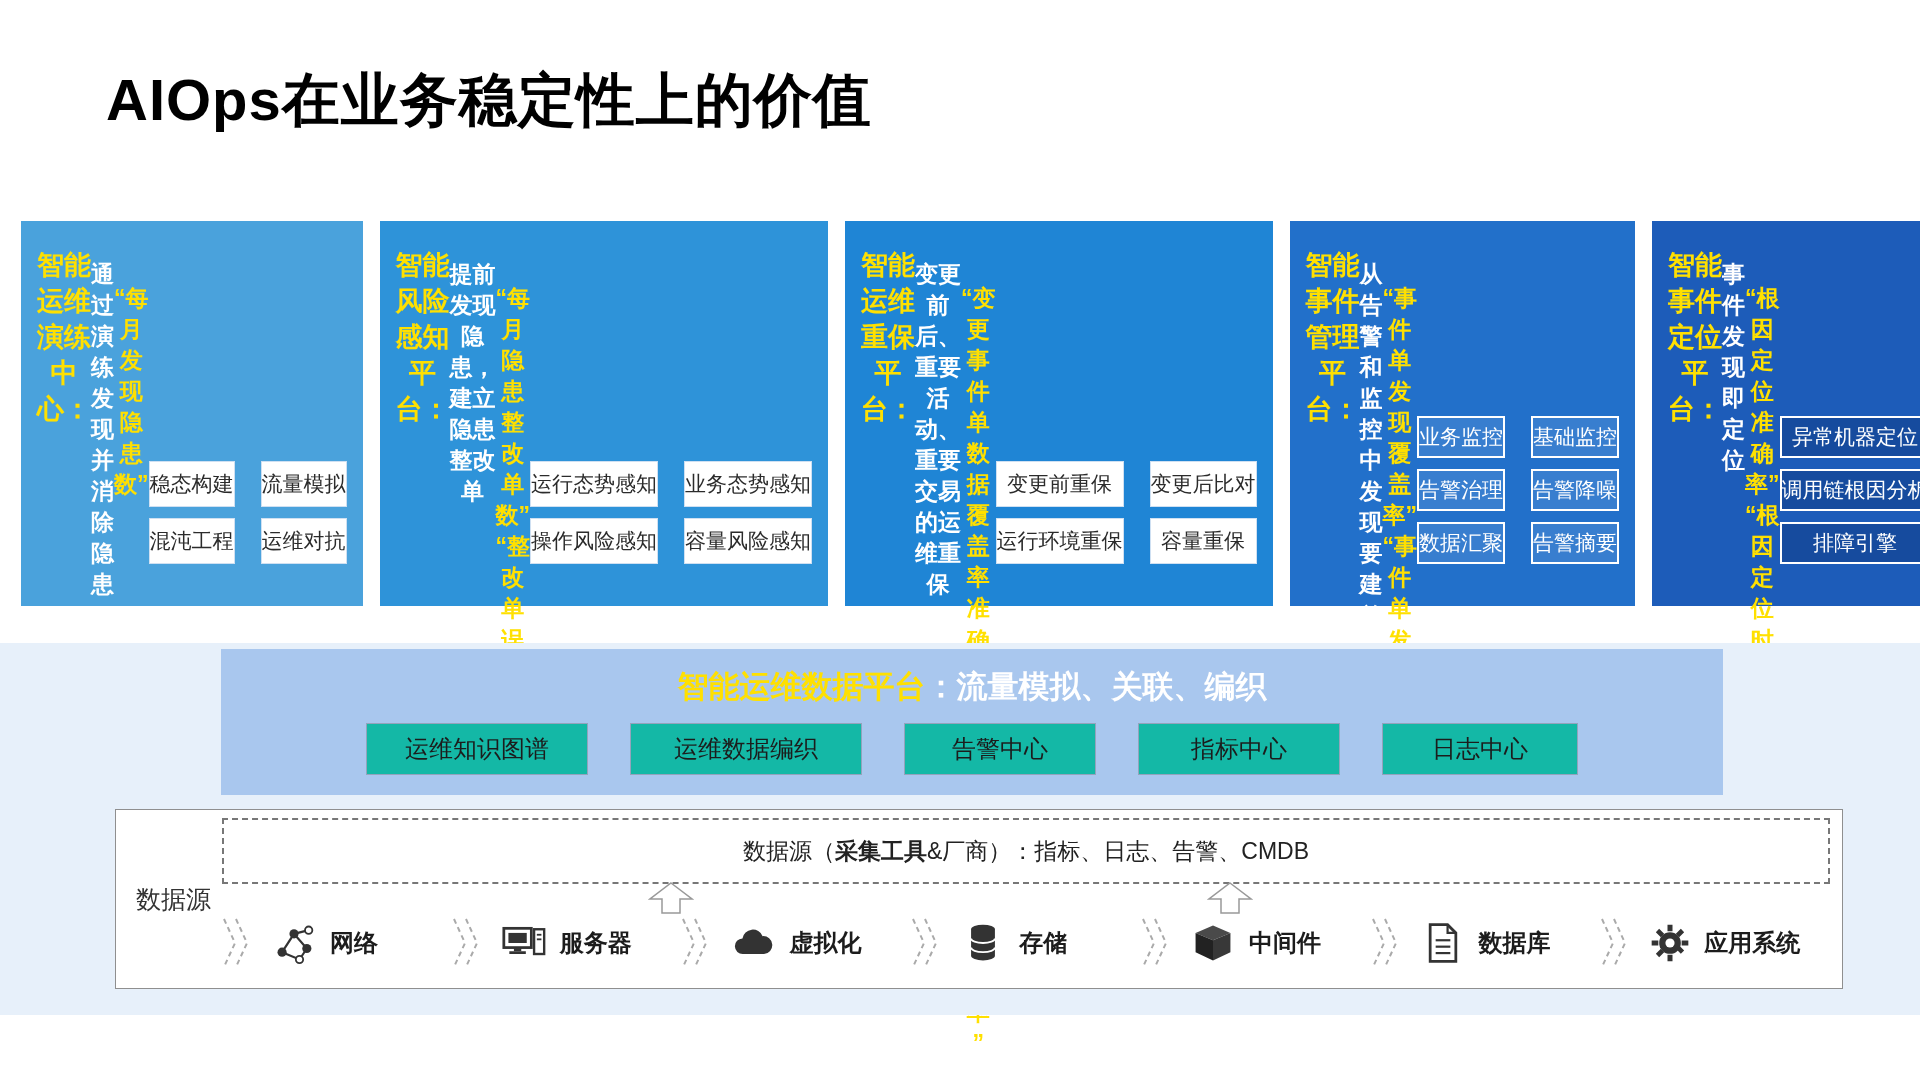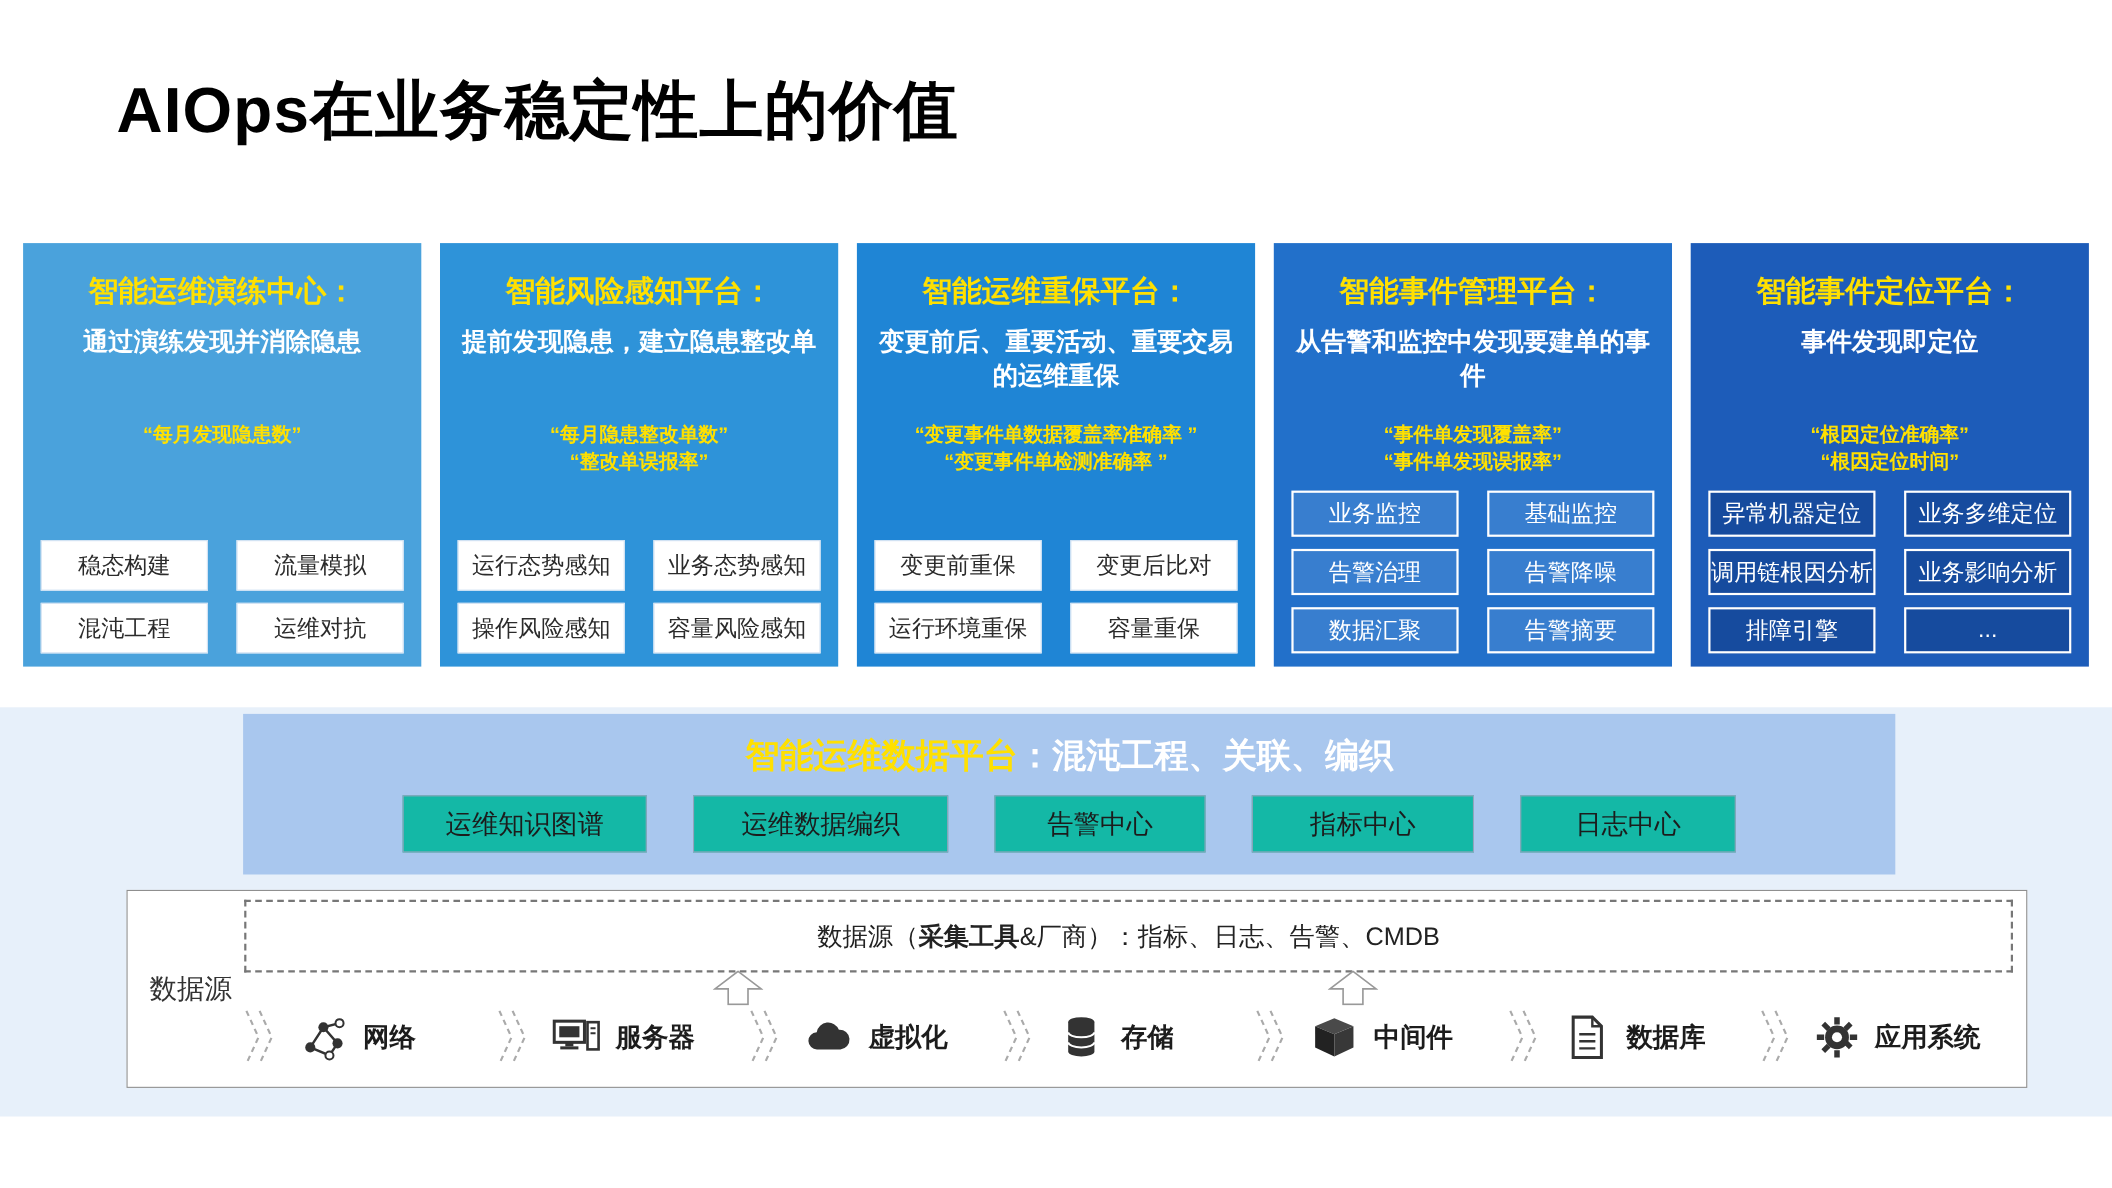--- a/index.html
+++ b/index.html
@@ -4,29 +4,29 @@
 <style>
   * { margin:0; padding:0; box-sizing:border-box; }
   html,body { background:#fff; }
   body { font-family:"Liberation Sans", sans-serif; }
   .stage { position:relative; width:1920px; height:1080px; background:#fff; overflow:hidden; }
 
   .page-title { position:absolute; left:106px; top:62px; font-size:58px; font-weight:bold; color:#000; letter-spacing:1px; }
 
   
   .panels { position:absolute; left:21px; top:221px; width:1878px; height:385px; display:flex; gap:17px; }
-  .panel { flex:1; display:flex; flex-direction:column; padding:26px 16px 12px; color:#fff; }
+  .panel { flex:1; display:flex; flex-direction:row; padding:26px 16px 42px; color:#fff; }
   .panel.p1 { background:var(--panel1,#4AA2DC); }
   .panel.p2 { background:var(--panel2,#2E93D9); }
   .panel.p3 { background:var(--panel3,#1F85D5); }
   .panel.p4 { background:var(--panel4,#2270CA); }
   .panel.p5 { background:var(--panel5,#1D5CB9); }
   .panel-title { text-align:center; font-size:27px; font-weight:bold; color:var(--yellow,#FFE000); }
   .panel-sub { text-align:center; font-size:23px; font-weight:bold; color:#fff; line-height:1.35; margin-top:12px; min-height:62px; }
-  .panel-metrics { margin-top:26px; text-align:center; font-size:18px; font-weight:bold; color:var(--yellow,#FFE000); line-height:1.35; }
+  .panel-metrics { margin-top:36px; text-align:center; font-size:23px; font-weight:bold; color:var(--yellow,#FFE000); line-height:1.35; }
   .panel-boxes { margin-top:auto; display:grid; grid-template-columns:1fr 1fr; gap:11px 26px; }
   .cap { height:46px; display:flex; align-items:center; justify-content:center; font-size:21px; white-space:nowrap; }
   .panel.light .cap { background:#ffffff; color:#2b2b2b; border:1px solid #cfe0f2; }
   .panel.dark4 .cap { background:rgba(255,255,255,0.10); border:2px solid #ffffff; color:#fff; height:42px; }
   .panel.dark5 .cap { background:rgba(8,35,96,0.30); border:2px solid #ffffff; color:#fff; height:42px; }
 
   
   .bg-strip { position:absolute; left:0; top:643px; width:1920px; height:372px; background:var(--strip,#E7F0FA); }
   .dp-band { position:absolute; left:221px; top:649px; width:1502px; height:146px; background:var(--band,#A9C7EE); display:flex; flex-direction:column; align-items:center; }
   .dp-title { margin-top:17px; font-size:31px; font-weight:bold; }
@@ -140,21 +140,21 @@
         <div class="cap">...</div>
       </div>
     </div>
 
   </div>
 
   <div class="bg-strip"></div>
 
   <div class="dp-band">
     <div class="dp-title">
-      <span class="hl">智能运维数据平台</span><span class="rest">：混沌工程、关联、编织</span>
+      <span class="hl">智能运维数据平台</span><span class="rest">：流量模拟、关联、编织</span>
     </div>
     <div class="dp-boxes">
       <div class="dp-box">运维知识图谱</div>
       <div class="dp-box">运维数据编织</div>
       <div class="dp-box">告警中心</div>
       <div class="dp-box">指标中心</div>
       <div class="dp-box">日志中心</div>
     </div>
   </div>
 

